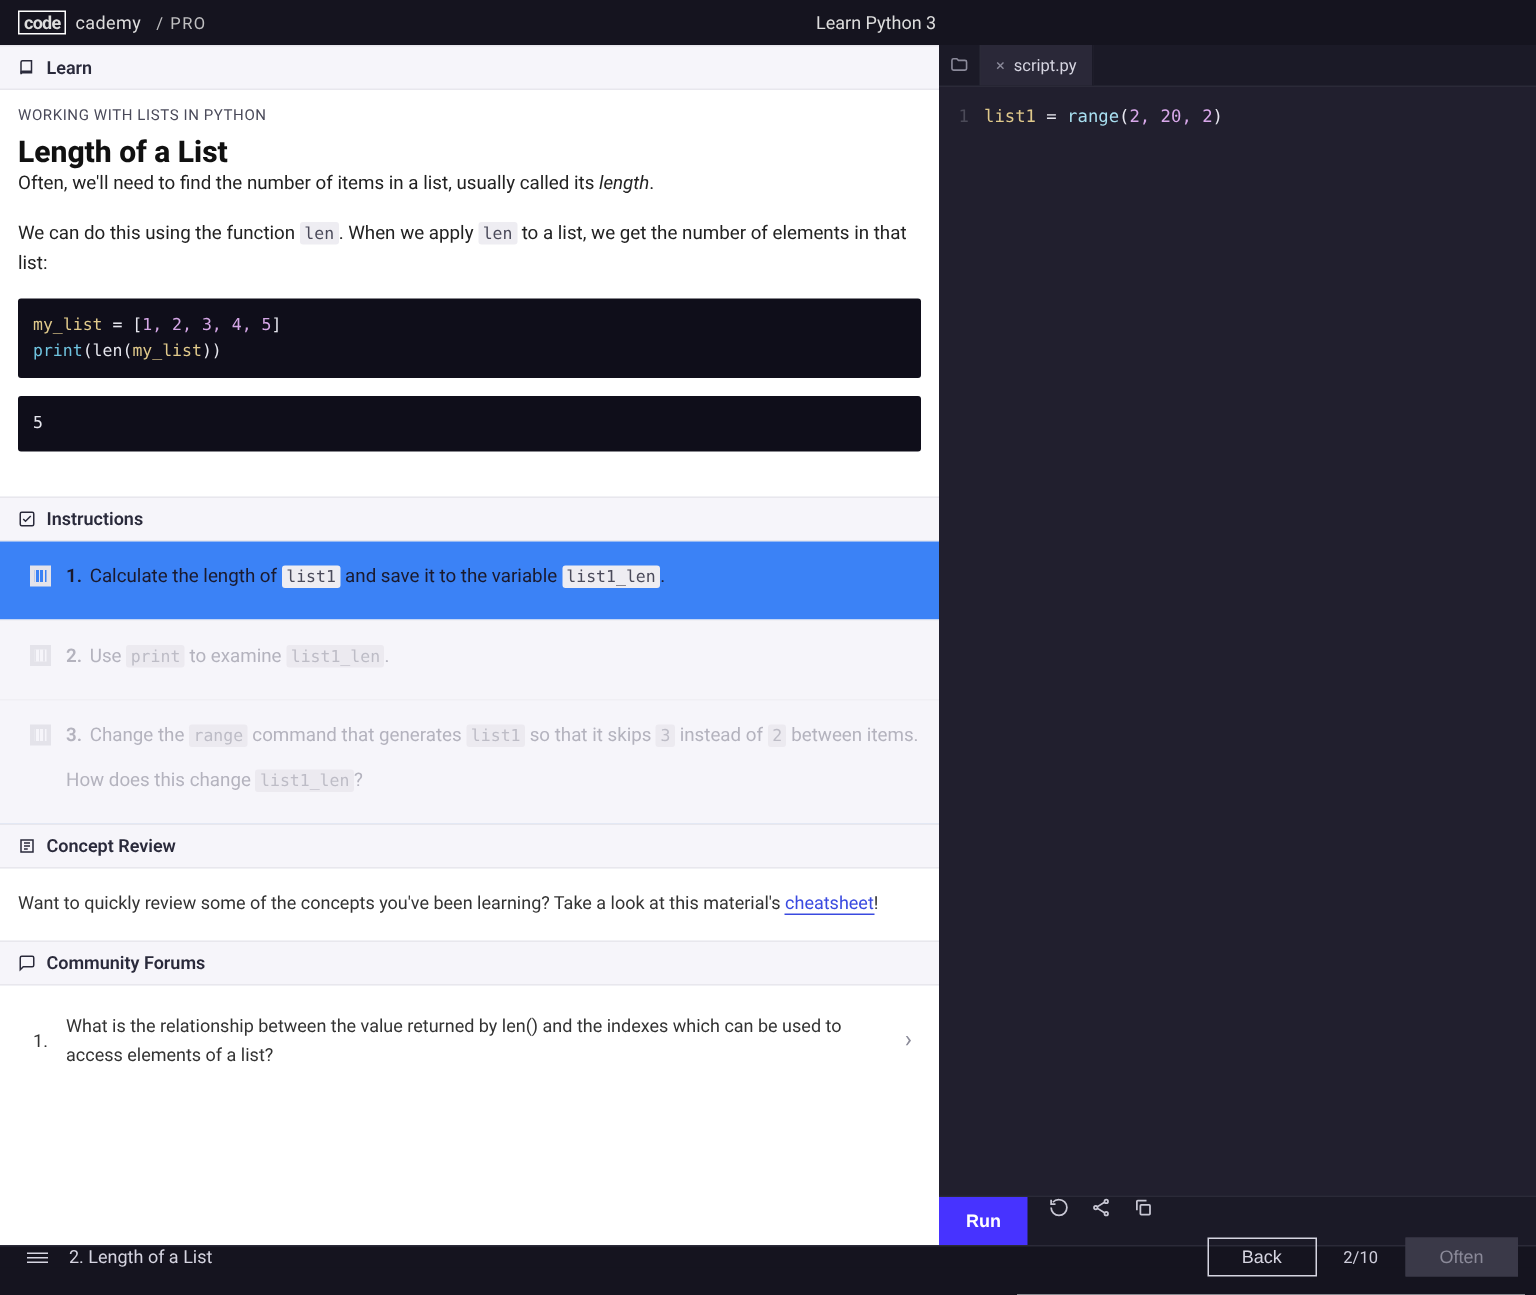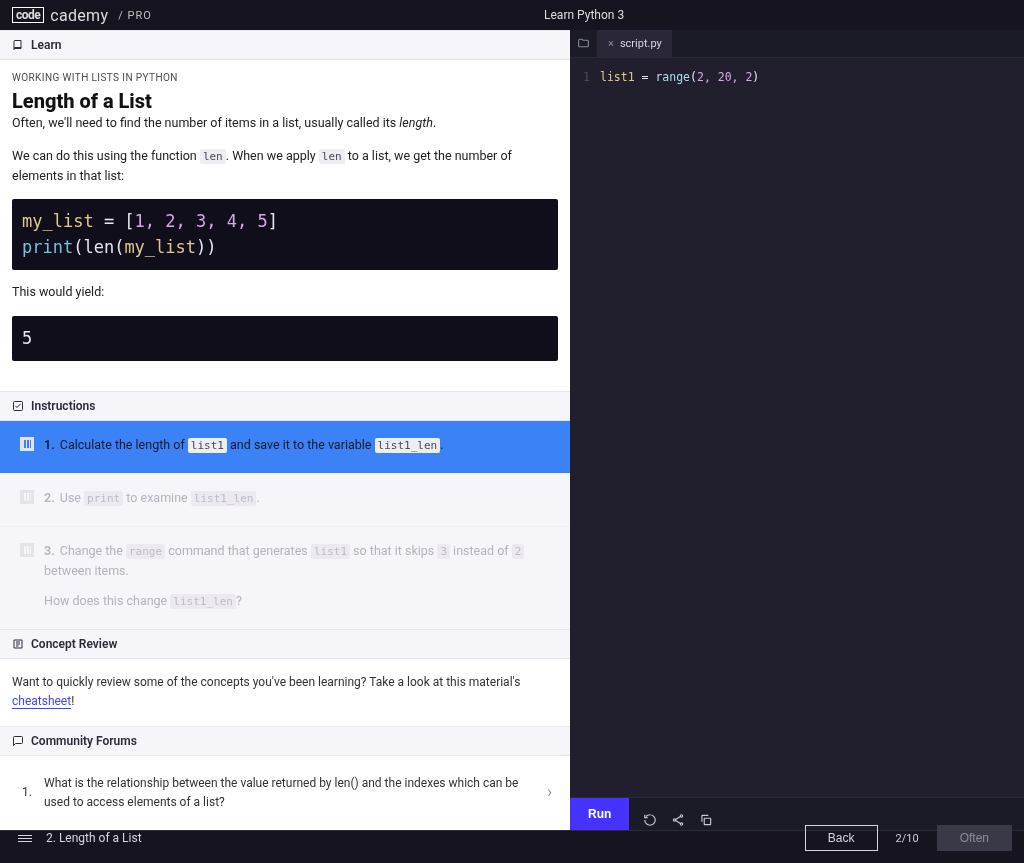--- a/index.html
+++ b/index.html
@@ -22,29 +22,29 @@
     justify-content: space-between;
   }
   .brand { display: flex; align-items: center; gap: 6px; }
   .brand-code {
     border: 1px solid #fff;
     padding: 0 3px;
     font-weight: 700;
     letter-spacing: -0.5px;
     font-size: 12px;
   }
-  .brand-rest { font-weight: 400; font-size: 16px; letter-spacing: 0.3px;}
+  .brand-rest { font-weight: 400; font-size: 12px; letter-spacing: 0.3px;}
   .brand-pro { font-size: 11px; letter-spacing: 1px; margin-left:4px; opacity:0.85;}
   .course-title { color: #ddd; font-size: 12px; position: absolute; left: 50%; transform: translateX(40%); }
   .main {
     display: flex;
     height: 800px;
   }
   .left-pane {
-    width: 570px;
+    width: 626px;
     background: #fff;
     overflow-y: auto;
     display: flex;
     flex-direction: column;
   }
   .section-header {
     background: #f6f5fa;
     border-top: 1px solid #e8e7ed;
     border-bottom: 1px solid #e8e7ed;
     padding: 7px 12px;
@@ -67,21 +67,21 @@
     color: #4a4a5a;
     font-size: 11px;
     padding: 1px 3px;
     border-radius: 2px;
   }
   pre.codeblock {
     background: #0f0e1a;
     color: #e6e6ee;
     padding: 10px 10px;
     font-family: "Menlo","Consolas",monospace;
-    font-size: 17px;
+    font-size: 11px;
     line-height: 1.5;
     margin-bottom: 12px;
     white-space: pre;
     border-radius: 2px;
   }
   .num { color: #d5a7e6; }
   .fn { color: #6fc3df; }
   .var { color: #e0c98b; }
   .op { color: #e6e6ee; }
   .instructions-body { background:#3b82f6; }
@@ -154,21 +154,21 @@
   .gutter { width: 30px; text-align: right; padding-right: 10px; color:#4b4a58; user-select:none; }
   .code-content { color:#e6e6ee; }
   .ed-var { color:#e0c98b; }
   .ed-op { color:#e6e6ee; }
   .ed-fn { color:#a8dff0; }
   .ed-num { color:#d9a8ea; }
   .action-bar {
     height: 33px;
     background:#1b1a27;
     display:flex;
-    align-items:flex-end;
+    align-items:flex-start;
     gap: 14px;
     border-top:1px solid #2b2a38;
   }
   .run-btn {
     background:#4733ff;
     color:#fff;
     font-weight:700;
     font-size:12px;
     padding: 0 18px;
     height:100%;
@@ -241,21 +241,20 @@
         <span>Often, we'll need to find the number of items in a list, usually called its </span><span class="term">length</span>.
       </div>
 
       <div class="body-text">
         <span>We can do this using the function </span><code class="inline">len</code><span>. When we apply </span><code class="inline">len</code><span> to a list, we get the number of elements in that list:</span>
       </div>
 
       <pre class="codeblock"><span class="var">my_list</span><span class="op"> = [</span><span class="num">1, 2, 3, 4, 5</span><span class="op">]</span>
 <span class="fn">print</span><span class="op">(len(</span><span class="var">my_list</span><span class="op">))</span></pre>
 
-      <div class="body-text">This would yield:</div>
 
       <pre class="codeblock">5</pre>
     </div>
 
     <div class="section-header">
       <svg class="mini-icon" viewBox="0 0 24 24" fill="none" stroke="#2a2a3b" stroke-width="2">
           <rect x="3" y="3" width="18" height="18" rx="2"></rect>
           <path d="M7 12l3 3 7-7"></path>
         </svg>
       <span>Instructions</span>

